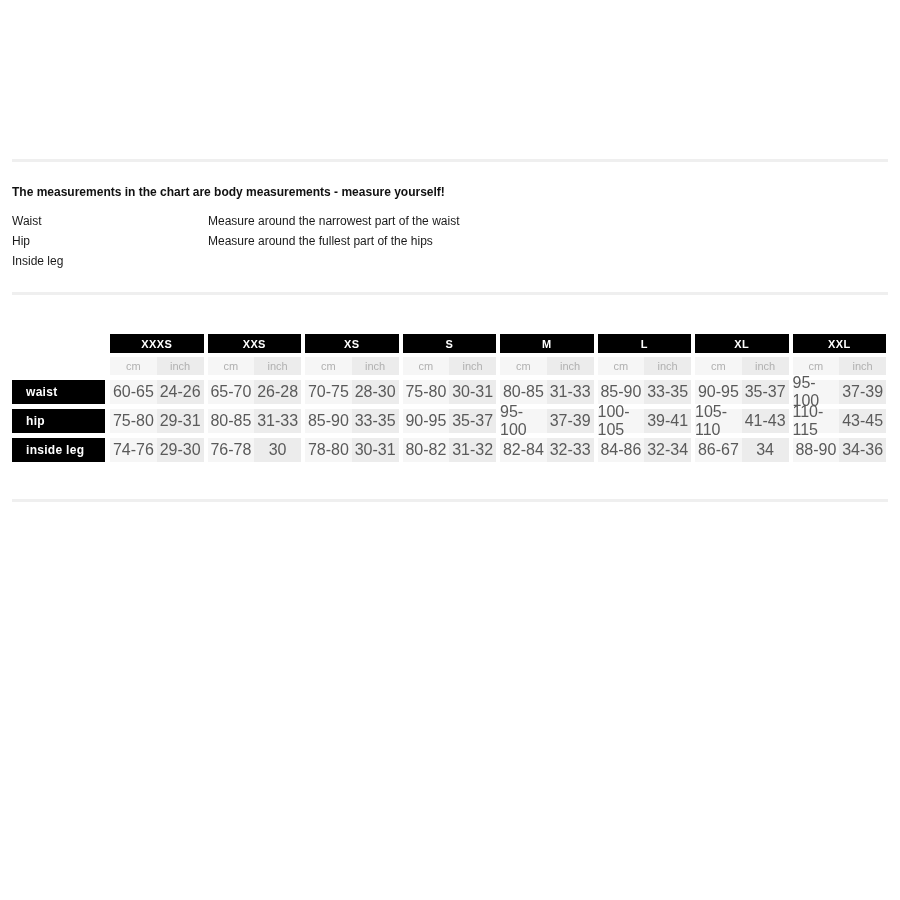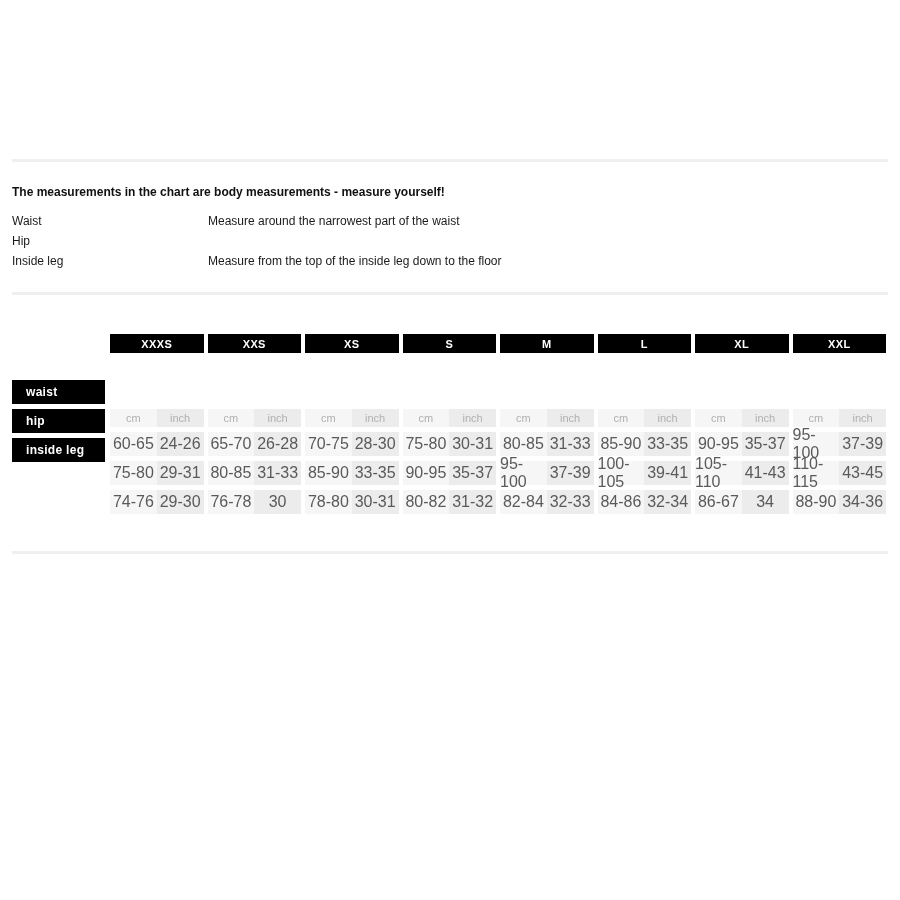--- a/index.html
+++ b/index.html
@@ -59,34 +59,34 @@
   }
   .size-group {
     flex: 1 1 0;
     display: flex;
     flex-direction: column;
     min-width: 0;
   }
 
   .h-size {
     height: 19px;
-    margin-bottom: 12px;
+    margin-bottom: 4px;
     background: #000;
     color: #fff;
     font-size: 11px;
     font-weight: 700;
     letter-spacing: 0.4px;
     display: flex;
     align-items: center;
     justify-content: center;
   }
   .spacer-size { height: 19px; margin-bottom: 4px; }
 
   .unit-row, .val-row { display: flex; }
-  .unit-row { height: 18px; margin-bottom: 5px; margin-top: 44px; }
+  .unit-row { height: 18px; margin-bottom: 5px; }
   .spacer-units { height: 18px; margin-bottom: 5px; }
 
   .unit-cell {
     flex: 1 1 0;
     display: flex;
     align-items: center;
     justify-content: center;
     font-size: 11px;
     color: #b0b0b0;
   }
@@ -127,24 +127,24 @@
 
   <div class="intro">
     <p class="intro-heading">The measurements in the chart are body measurements - measure yourself!</p>
     <div class="defs">
       <div class="def-row">
         <span class="def-label">Waist</span>
         <span class="def-desc">Measure around the narrowest part of the waist</span>
       </div>
       <div class="def-row">
         <span class="def-label">Hip</span>
+        <span class="def-desc">Measure around the fullest part of the hips</span>
       </div>
       <div class="def-row">
         <span class="def-label">Inside leg</span>
-        <span class="def-desc">Measure from the top of the inside leg down to the floor</span>
       </div>
     </div>
   </div>
 
   <div class="divider divider-2"></div>
 
   <div class="size-table">
 
     <div class="labels-col">
       <div class="spacer-size"></div>

